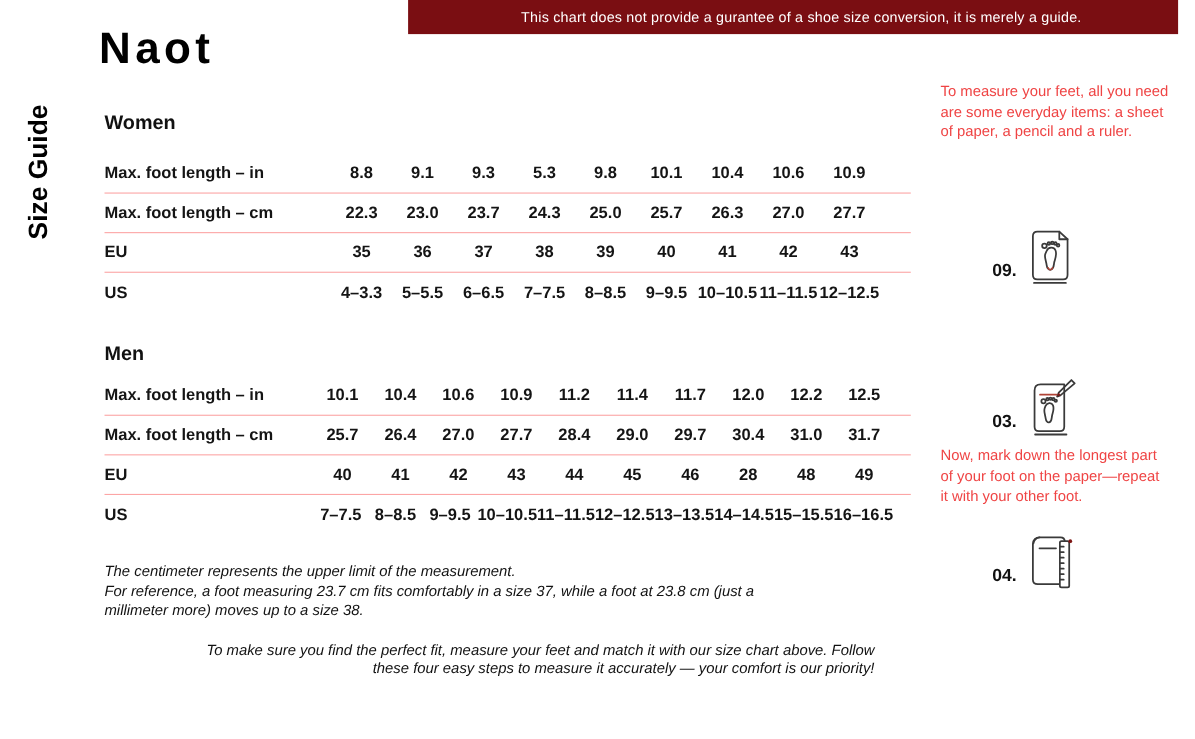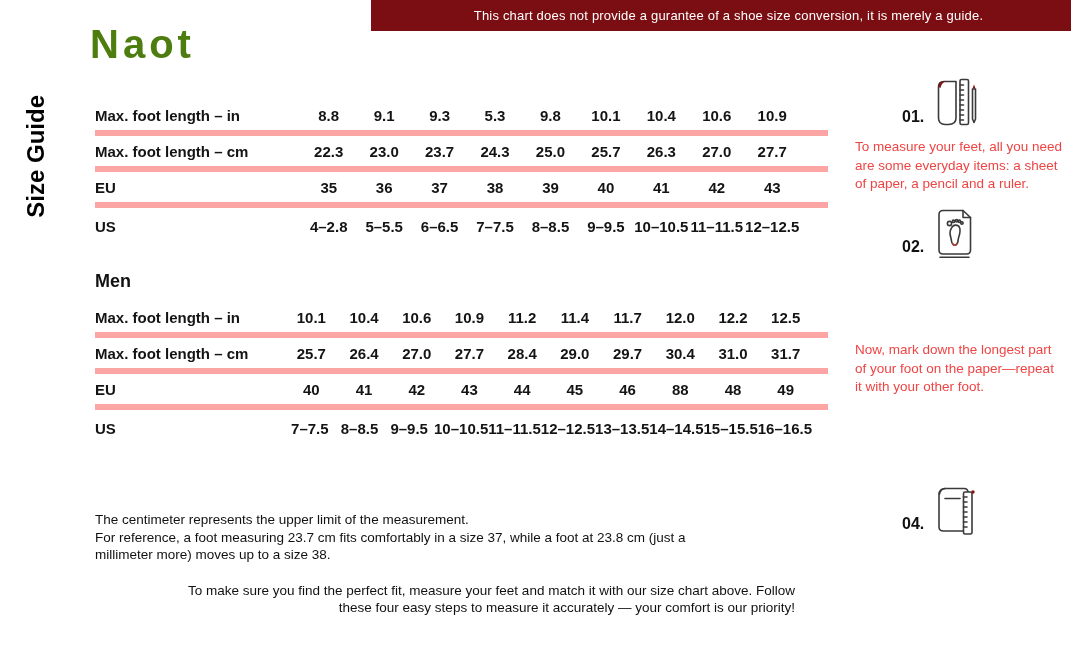--- a/index.html
+++ b/index.html
@@ -12,45 +12,45 @@
   
   .banner {
     position:absolute; left:371px; top:0; width:715px; height:31px;
     background:#7a0e12; display:flex; align-items:center; justify-content:center;
   }
   .banner span { color:#ffffff; font-size:13px; letter-spacing:.2px; }
 
   
   .logo {
     position:absolute; left:90px; top:22px;
-    color:#4d7c0f; font-size:40px; font-weight:bold; letter-spacing:4px;
+    color:#000000; font-size:40px; font-weight:bold; letter-spacing:4px;
   }
 
   
   .side-label {
     position:absolute; left:22px; top:95px;
     writing-mode:vertical-rl; transform:rotate(180deg);
     font-size:24px; font-weight:bold; color:#000;
   }
 
   
   .main { position:absolute; left:95px; top:100px; width:733px; }
   .section-heading { font-size:18px; font-weight:bold; line-height:22px; color:#111; }
   .section-heading.women { margin-bottom:18px; }
   .section-heading.men { margin-top:26px; margin-bottom:10px; }
   .trow { display:flex; align-items:center; height:36px; }
-  .trow.ruled { border-bottom:6px solid #fca5a5; }
+  .trow.ruled { border-bottom:1px solid #fca5a5; }
   .tlabel { flex:none; width:190px; font-size:15px; font-weight:bold; color:#141414; }
   .tvals { flex:1; display:flex; }
   .tvals .tcell { flex:1; text-align:center; font-size:15px; font-weight:bold; color:#141414; white-space:nowrap; }
   .women-vals { padding-left:16px; padding-right:28px; }
   .men-vals { padding-right:16px; }
 
   
-  .footnote { position:absolute; left:95px; top:511px; width:700px; }
+  .footnote { position:absolute; left:95px; top:511px; width:700px;font-style:italic; }
   .footnote p { font-size:13.5px; line-height:17.5px; white-space:pre; color:#111; }
   .footnote p + p { margin-top:18px;text-align:right; }
 
   
   .sidebar { position:absolute; left:855px; top:0; width:231px; height:672px; }
   .step { position:absolute; left:0; width:231px; }
   .step-head { display:flex; align-items:flex-end; gap:10px; padding-left:47px; height:56px; margin-bottom:8px; }
   .step-num { font-size:16px; font-weight:bold; color:#111; margin-bottom:4px; }
   .step-icon svg { display:block; }
   .step-text { font-size:13.5px; line-height:18.5px; white-space:pre; color:#ef4444; }
@@ -64,20 +64,21 @@
   <div class="banner">
     <span>This chart does not provide a gurantee of a shoe size conversion, it is merely a guide.</span>
   </div>
 
   <div class="logo">Naot</div>
 
   <div class="side-label">Size Guide</div>
 
   <div class="main">
 
+    <div class="section-heading women">Women</div>
     <div>
       <div class="trow ruled">
         <div class="tlabel">Max. foot length – in</div>
         <div class="tvals women-vals">
             <span class="tcell">8.8</span>
             <span class="tcell">9.1</span>
             <span class="tcell">9.3</span>
             <span class="tcell">5.3</span>
             <span class="tcell">9.8</span>
             <span class="tcell">10.1</span>
@@ -110,21 +111,21 @@
             <span class="tcell">39</span>
             <span class="tcell">40</span>
             <span class="tcell">41</span>
             <span class="tcell">42</span>
             <span class="tcell">43</span>
           </div>
       </div>
       <div class="trow">
         <div class="tlabel">US</div>
         <div class="tvals women-vals">
-            <span class="tcell">4–2.8</span>
+            <span class="tcell">4–3.3</span>
             <span class="tcell">5–5.5</span>
             <span class="tcell">6–6.5</span>
             <span class="tcell">7–7.5</span>
             <span class="tcell">8–8.5</span>
             <span class="tcell">9–9.5</span>
             <span class="tcell">10–10.5</span>
             <span class="tcell">11–11.5</span>
             <span class="tcell">12–12.5</span>
           </div>
       </div>
@@ -165,21 +166,21 @@
       <div class="trow ruled">
         <div class="tlabel">EU</div>
         <div class="tvals men-vals">
             <span class="tcell">40</span>
             <span class="tcell">41</span>
             <span class="tcell">42</span>
             <span class="tcell">43</span>
             <span class="tcell">44</span>
             <span class="tcell">45</span>
             <span class="tcell">46</span>
-            <span class="tcell">88</span>
+            <span class="tcell">28</span>
             <span class="tcell">48</span>
             <span class="tcell">49</span>
           </div>
       </div>
       <div class="trow">
         <div class="tlabel">US</div>
         <div class="tvals men-vals">
             <span class="tcell">7–7.5</span>
             <span class="tcell">8–8.5</span>
             <span class="tcell">9–9.5</span>
@@ -200,63 +201,68 @@
     <p>The centimeter represents the upper limit of the measurement.
 For reference, a foot measuring 23.7 cm fits comfortably in a size 37, while a foot at 23.8 cm (just a
 millimeter more) moves up to a size 38.</p>
     <p>To make sure you find the perfect fit, measure your feet and match it with our size chart above. Follow
 these four easy steps to measure it accurately — your comfort is our priority!</p>
   </div>
 
   <aside class="sidebar">
 
     <div class="step s1">
-      <div class="step-head">
-        <span class="step-num">01.</span>
-        <span class="step-icon">
-          <svg width="46" height="54" viewBox="0 0 46 54">
-            <g fill="none" stroke="#3a3a3a" stroke-width="1.6" stroke-linecap="round" stroke-linejoin="round">
-              <path d="M10,5.5 L22,5.5 L22,42 C22,46.5 19,48.5 14.5,48.5 L11,48.5 C7,48.5 4.5,46 4.5,42 L4.5,11 C4.5,7.5 6.5,5.5 10,5.5 Z"></path>
-              <rect x="26" y="3.5" width="8.5" height="45" rx="1.5" fill="#fff"></rect>
-              <path d="M26,9 h3.5 M26,14 h3.5 M26,19 h3.5 M26,24 h3.5 M26,29 h3.5 M26,34 h3.5 M26,39 h3.5 M26,44 h3.5"></path>
-              <path d="M38.5,13 L41.5,13 L41.5,43 L40,46.5 L38.5,43 Z"></path>
-            </g>
-            <path d="M4.5,11 C4.5,6.5 8,4.5 12,5 C9,6.5 7,8.5 6.5,12 Z" fill="#7d1513"></path>
-            <path d="M38.5,12.5 L41.5,12.5 L40,8.5 Z" fill="#7d1513"></path>
-          </svg>
-        </span>
-      </div>
       <p class="step-text">To measure your feet, all you need
 are some everyday items: a sheet
 of paper, a pencil and a ruler.</p>
     </div>
 
     <div class="step s2">
       <div class="step-head">
-        <span class="step-num">02.</span>
+        <span class="step-num">09.</span>
         <span class="step-icon">
           <svg width="46" height="54" viewBox="0 0 46 54">
             <g fill="none" stroke="#3a3a3a" stroke-width="1.6" stroke-linecap="round" stroke-linejoin="round">
               <path d="M9,4.5 L29,4.5 L36.5,11.5 L36.5,44 C36.5,46.5 35,48 32.5,48 L9,48 C6.5,48 5,46.5 5,44 L5,8.5 C5,6 6.5,4.5 9,4.5 Z"></path>
               <path d="M29,4.5 L29,11.5 L36.5,11.5"></path>
               <path d="M17.5,22 C19,18.5 24,18 25.5,21.5 C27,25 25.5,28.5 24.5,32 C23.8,35 24.3,38 21.8,39 C19.3,40 17.8,37.5 17.5,35 C17.2,32.2 15.8,29.2 16,26.3 C16.1,24.6 16.8,23.4 17.5,22 Z"></path>
               <circle cx="15.5" cy="17.5" r="2.1"></circle>
               <circle cx="19.5" cy="15.3" r="1.2"></circle>
               <circle cx="22.6" cy="14.8" r="1.2"></circle>
               <circle cx="25.4" cy="15.3" r="1.2"></circle>
               <circle cx="27.9" cy="16.9" r="1.2"></circle>
             </g>
             <path d="M18.8,37.5 c0.6,2.3 3.4,2.2 4,0" fill="none" stroke="#b04336" stroke-width="1.5" stroke-linecap="round"></path>
             <line x1="6" y1="51.2" x2="35" y2="51.2" stroke="#3a3a3a" stroke-width="1.6" stroke-linecap="round"></line>
           </svg>
         </span>
       </div>
     </div>
 
     <div class="step s3">
+      <div class="step-head">
+        <span class="step-num">03.</span>
+        <span class="step-icon">
+          <svg width="46" height="54" viewBox="0 0 46 54">
+            <g fill="none" stroke="#3a3a3a" stroke-width="1.6" stroke-linecap="round" stroke-linejoin="round">
+              <path d="M12,6.5 L33.5,6.5 L33.5,45 C33.5,47.5 32,49 29.5,49 L10.5,49 C8,49 6.5,47.5 6.5,45 L6.5,12 C6.5,8.5 8.5,6.5 12,6.5 Z"></path>
+              <path d="M40,2.5 L43,5.5 L30,16.5 L27,17.5 L28.5,14 Z"></path>
+              <path d="M16.5,26 C17.8,23 22,22.5 23.3,25.5 C24.5,28.5 23.3,31.5 22.5,34.5 C21.9,37 22.3,40 20.2,40.8 C18.1,41.6 16.9,39.5 16.6,37.3 C16.3,34.8 15.2,32.2 15.4,29.7 C15.5,28.2 16,27.2 16.5,26 Z"></path>
+              <circle cx="14.6" cy="21.8" r="1.9"></circle>
+              <circle cx="18.2" cy="19.9" r="1.1"></circle>
+              <circle cx="21" cy="19.5" r="1.1"></circle>
+              <circle cx="23.6" cy="19.9" r="1.1"></circle>
+              <circle cx="25.8" cy="21.3" r="1.1"></circle>
+            </g>
+            <line x1="11.5" y1="15.8" x2="26.5" y2="15.8" stroke="#b04336" stroke-width="1.6" stroke-linecap="round"></line>
+            <path d="M28.5,14 L27,17.5 L30.2,16.4 Z" fill="#7d1513"></path>
+            <line x1="7" y1="52" x2="35.5" y2="52" stroke="#3a3a3a" stroke-width="1.6" stroke-linecap="round"></line>
+          </svg>
+        </span>
+      </div>
       <p class="step-text">Now, mark down the longest part
 of your foot on the paper—repeat
 it with your other foot.</p>
     </div>
 
     <div class="step s4">
       <div class="step-head">
         <span class="step-num">04.</span>
         <span class="step-icon">
           <svg width="46" height="54" viewBox="0 0 46 54">

